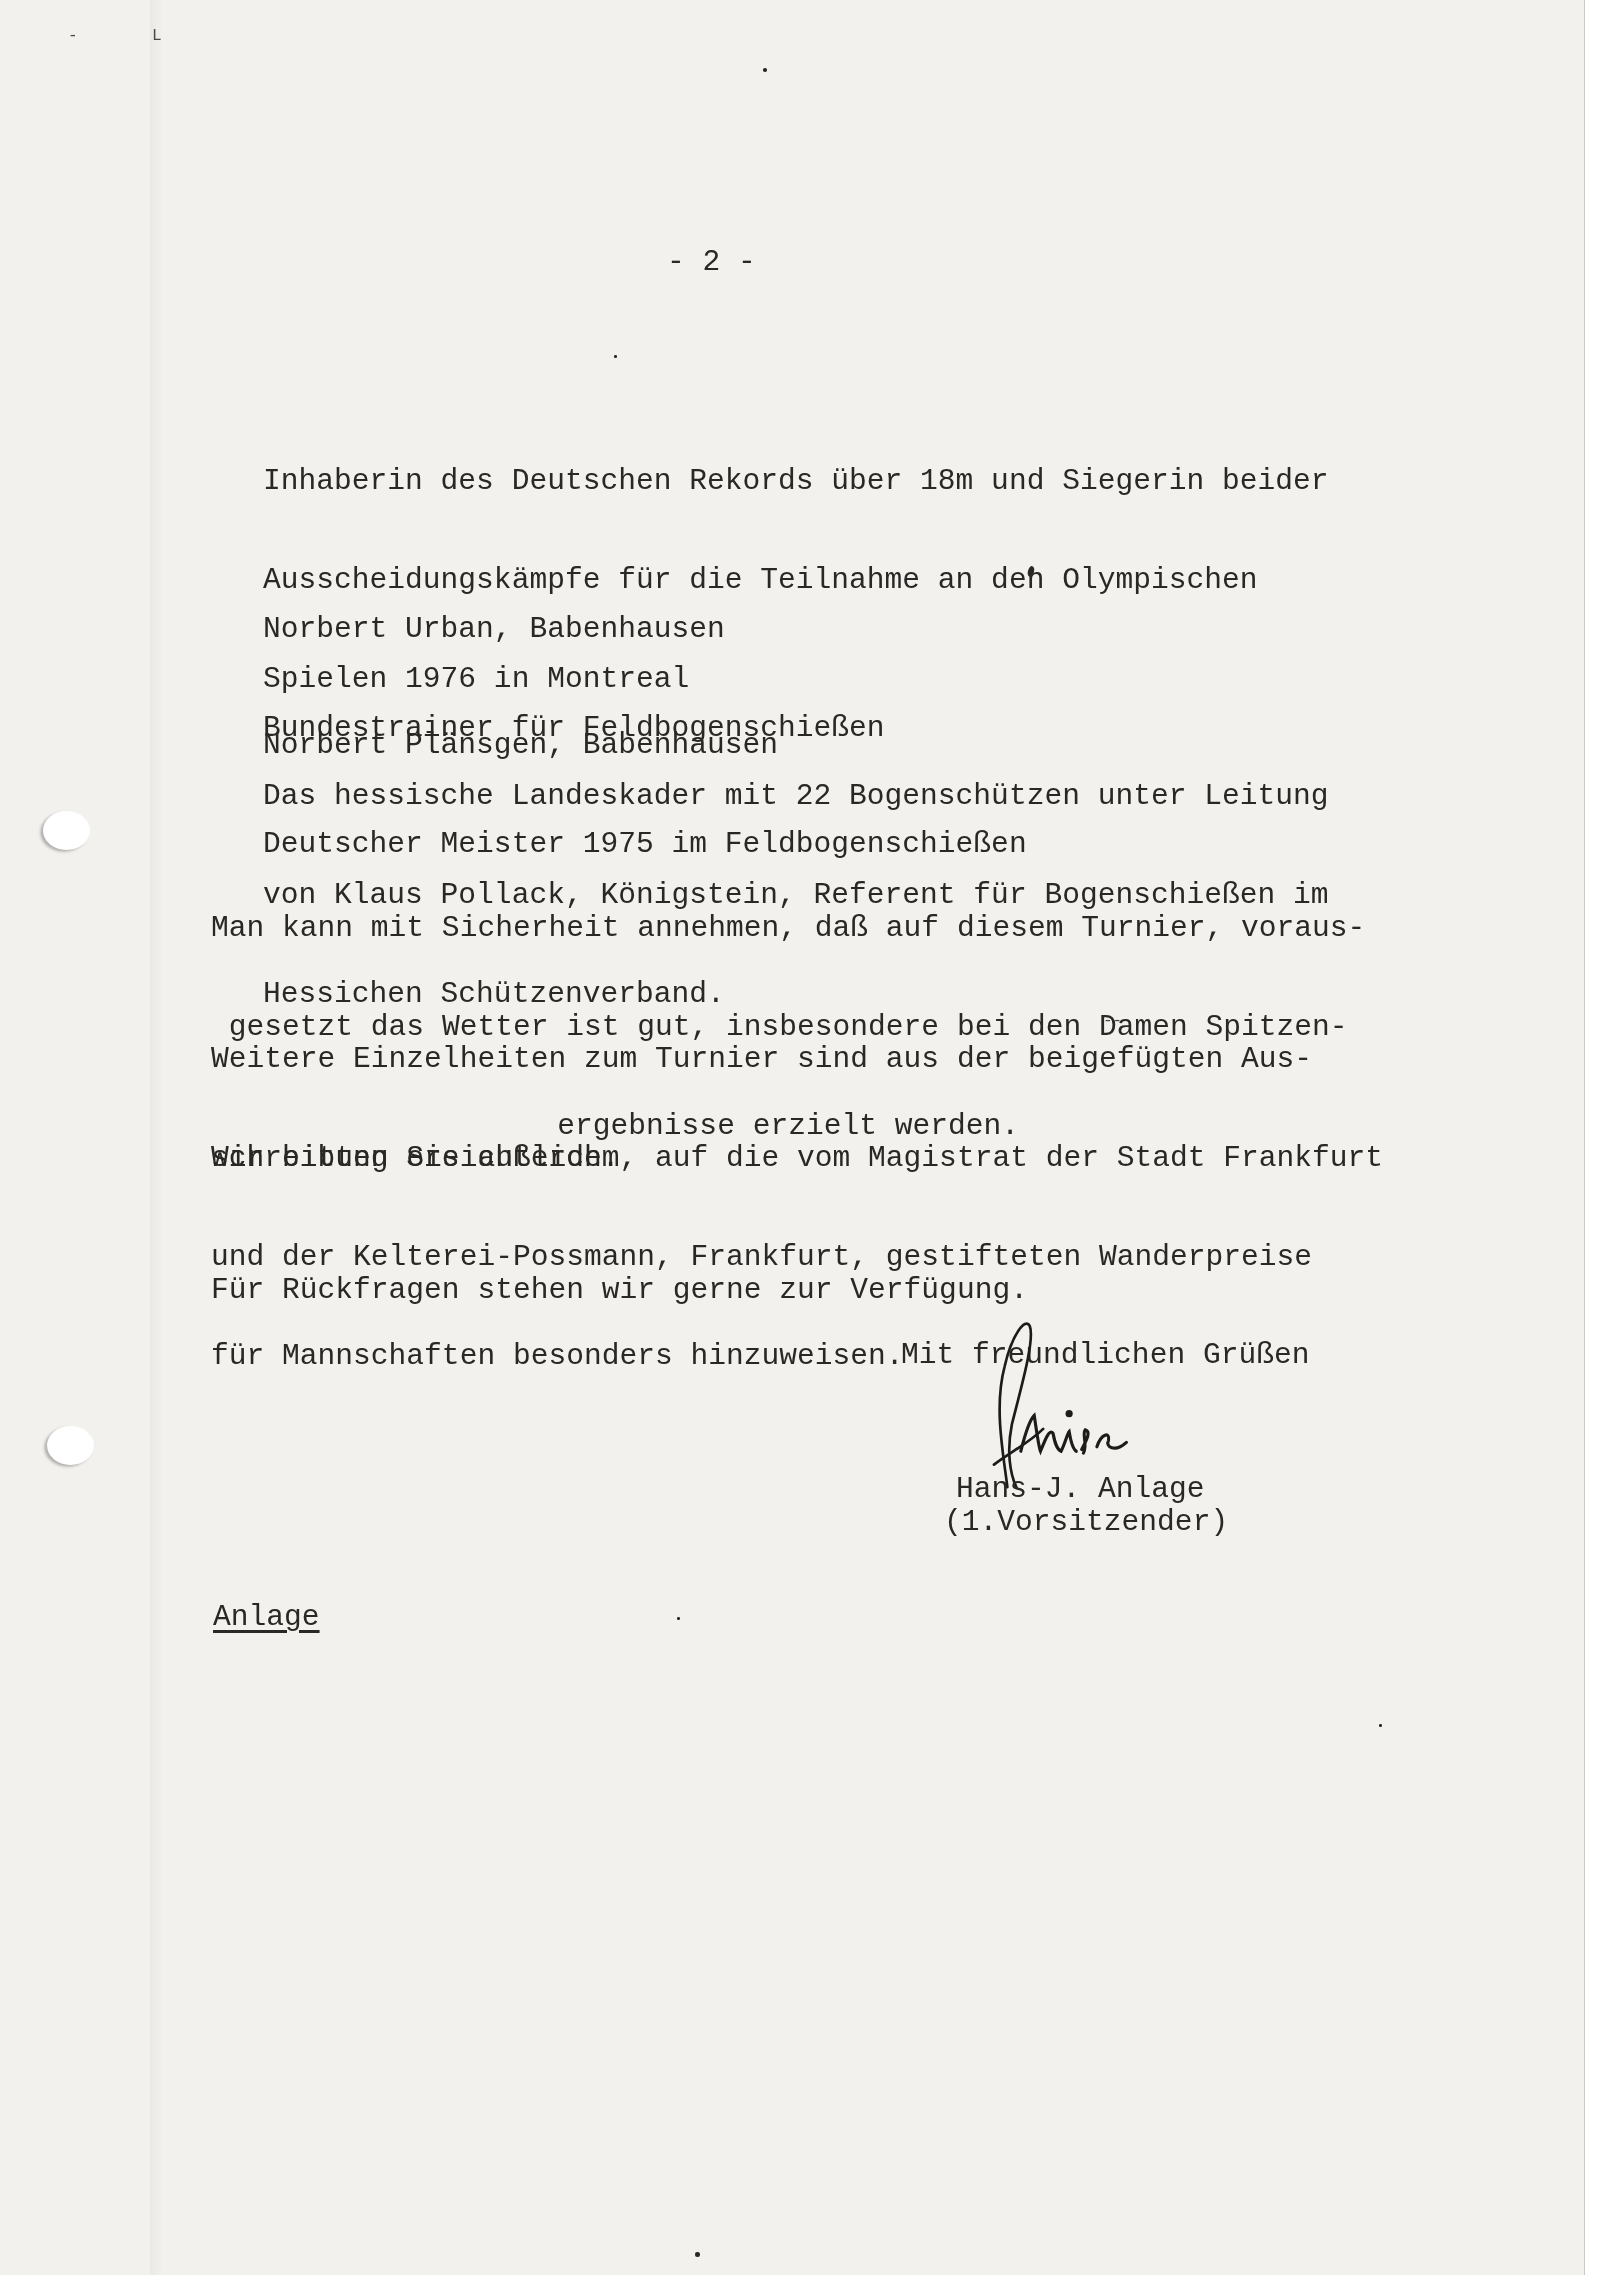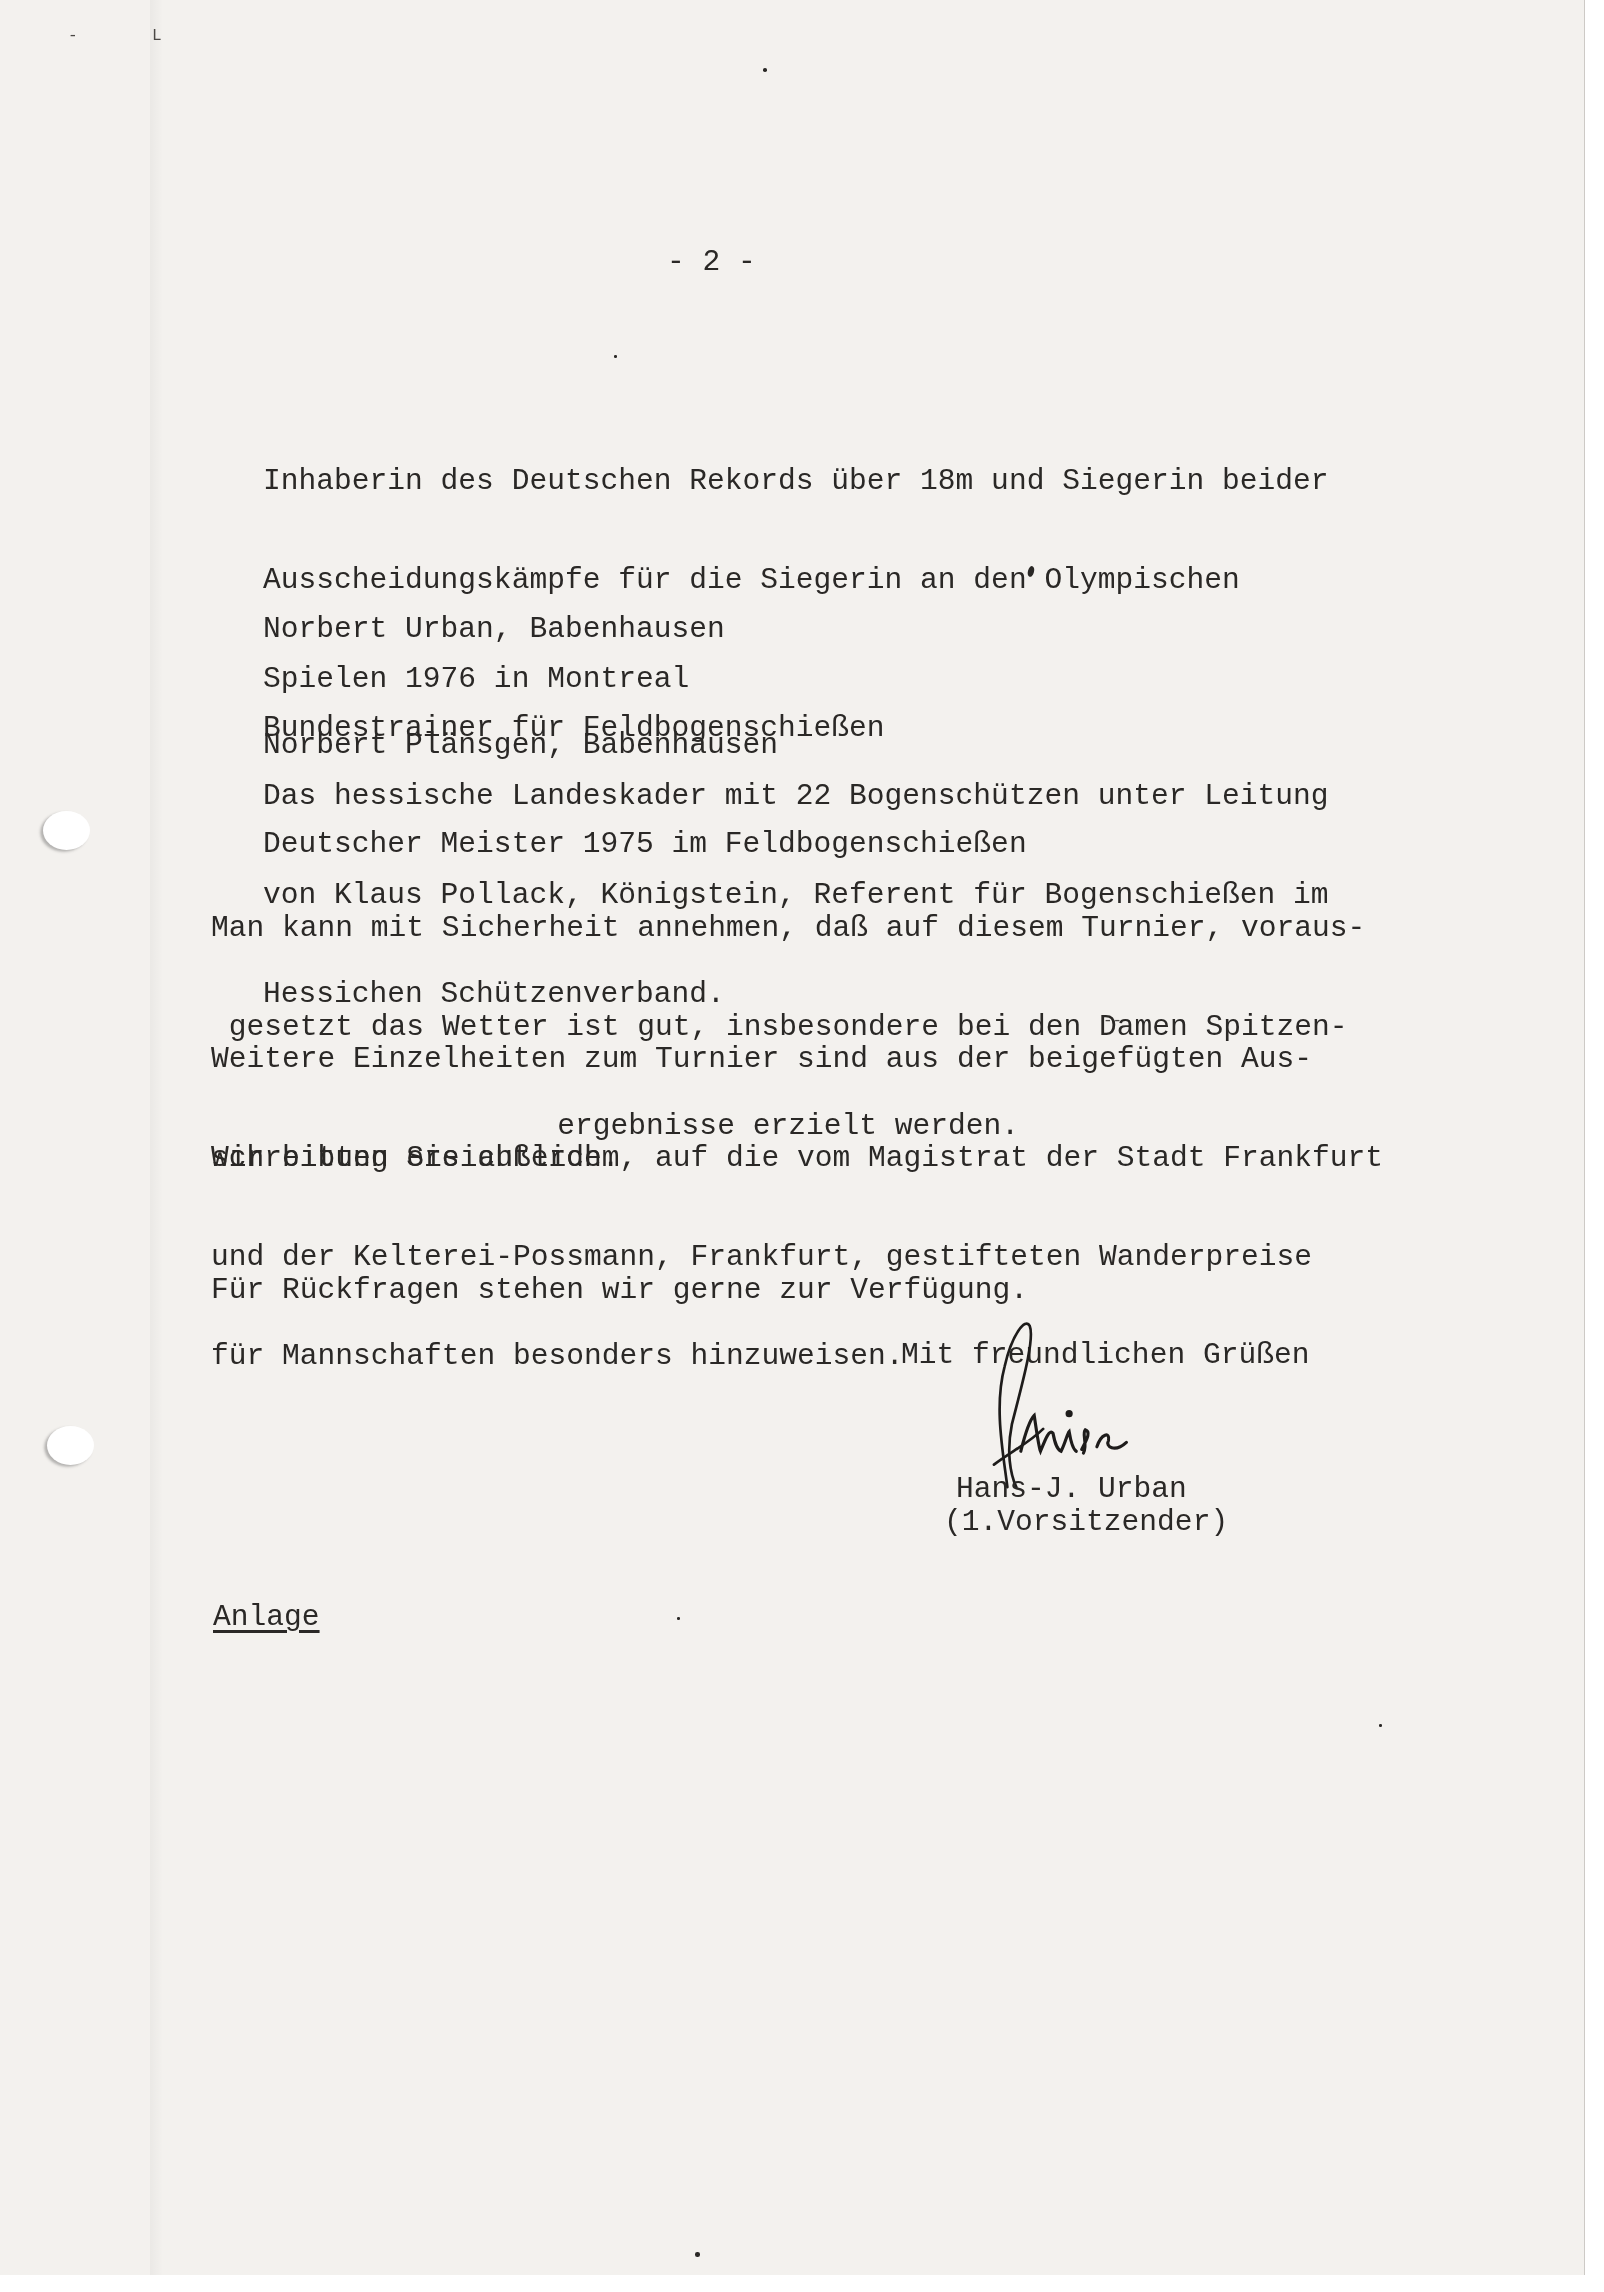--- a/index.html
+++ b/index.html
@@ -98,21 +98,21 @@
   <span class="stray-mark" style="left:68px;top:27px;">-</span>
   <span class="stray-mark" style="left:152px;top:27px;">L</span>
 
   <div class="hole top"></div>
   <div class="hole bottom"></div>
 
   <div class="tw page-number">- 2 -</div>
 
   <div class="tw block-indent" style="top:399px;">
     <span class="line">Inhaberin des Deutschen Rekords über 18m und Siegerin beider</span>
-    <span class="line">Ausscheidungskämpfe für die Siegerin an den Olympischen</span>
+    <span class="line">Ausscheidungskämpfe für die Teilnahme an den Olympischen</span>
     <span class="line">Spielen 1976 in Montreal</span>
   </div>
 
   <div class="tw block-indent" style="top:547px;">
     <span class="line">Norbert Urban, Babenhausen</span>
     <span class="line">Bundestrainer für Feldbogenschießen</span>
   </div>
 
   <div class="tw block-indent" style="top:663px;">
     <span class="line">Norbert Plänsgen, Babenhausen</span>
@@ -152,21 +152,21 @@
   <svg class="signature" viewBox="0 0 220 200">
     <title>Freise</title>
     <path d="M35,190 C30,150 20,100 32,55 C40,20 55,0 60,10 C66,25 50,80 40,120 C34,150 38,175 45,190" fill="none" stroke="#1e1c1b" stroke-width="3" stroke-linecap="round"></path>
     <path d="M20,165 C40,150 60,140 75,125" fill="none" stroke="#1e1c1b" stroke-width="3" stroke-linecap="round"></path>
     <path d="M50,150 C55,130 60,115 65,110 C68,130 70,145 72,150 C78,135 82,125 86,130 C88,140 90,148 95,150 C100,140 102,130 104,128 C106,140 108,148 112,150" fill="none" stroke="#1e1c1b" stroke-width="3.5" stroke-linecap="round"></path>
     <path d="M118,148 C125,135 128,128 122,126 C118,130 125,142 120,152" fill="none" stroke="#1e1c1b" stroke-width="3.5" stroke-linecap="round"></path>
     <path d="M135,145 C140,130 150,128 148,138 C144,145 155,152 168,140" fill="none" stroke="#1e1c1b" stroke-width="3.5" stroke-linecap="round"></path>
     <circle cx="104" cy="108" r="4" fill="#1e1c1b"></circle>
   </svg>
 
-  <div class="tw sig-name">Hans-J. Urban</div>
+  <div class="tw sig-name">Hans-J. Anlage</div>
   <div class="tw sig-title">(1.Vorsitzender)</div>
 
   <div class="tw attach">Anlage</div>
 
   <span class="speck" style="left:1028px;top:566px;width:6.3px;height:10.7px;transform:rotate(15deg);"></span>
   <span class="speck" style="left:763px;top:68px;width:3.6px;height:3.6px;"></span>
   <span class="speck" style="left:614px;top:355px;width:2.7px;height:2.7px;"></span>
   <span class="speck" style="left:695px;top:2252px;width:4.5px;height:4.5px;"></span>
   <span class="speck" style="left:1379px;top:1724px;width:2.7px;height:2.7px;"></span>
   <span class="speck" style="left:677px;top:1617px;width:2.7px;height:2.7px;"></span>

